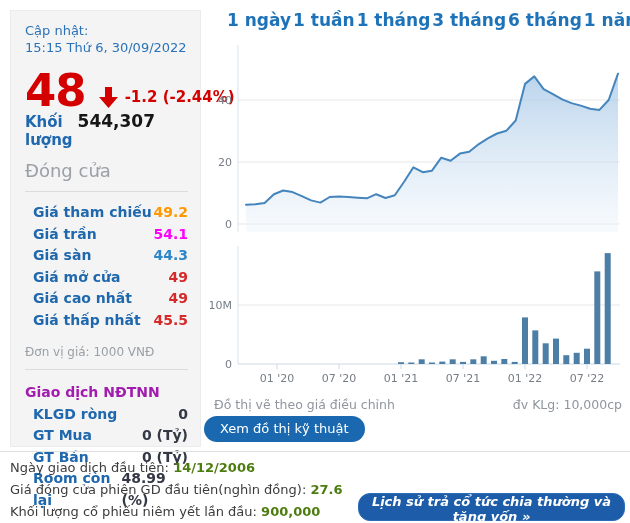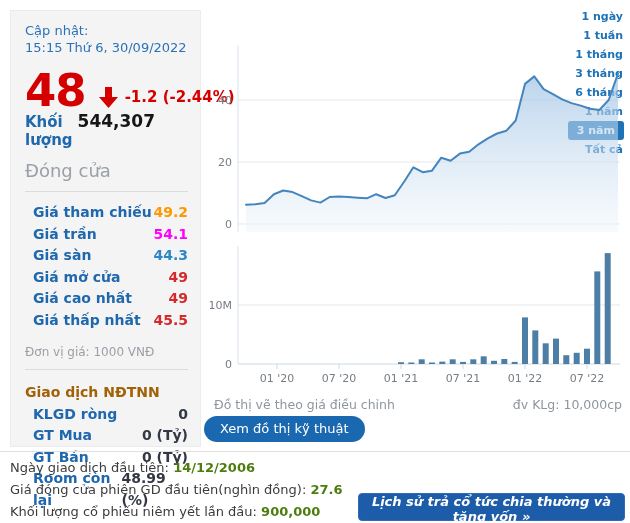--- a/index.html
+++ b/index.html
@@ -22,43 +22,43 @@
   .vol-row { display:flex; align-items:baseline; }
   .vol-row .lbl { font-size:15px; font-weight:bold; color:#2068ae; }
   .vol-row .val { font-size:17px; font-weight:bold; color:#161616; margin-left:auto; padding-right:33px; }
   .close-label { font-size:18px; color:#9aa0a6; margin-top:11px; }
   hr.sep { border:none; border-top:1px solid #dcdcdc; margin:10px 0; }
   .info-row { display:flex; justify-content:space-between; align-items:baseline;
               font-size:14px; font-weight:bold; line-height:21.5px;margin-left:8px; }
   .info-row .lbl { color:#2068ae; }
   .info-row .val { color:#333844; }
   .unit { font-size:12px; color:#9aa0a6; margin-top:14px; }
-  .section-header { font-size:14px; font-weight:bold; color:#a16207; line-height:21.5px; margin-top:12px; }
+  .section-header { font-size:14px; font-weight:bold; color:#a21caf; line-height:21.5px; margin-top:12px; }
   
   .tabs { position:absolute; left:226px; right:6px; top:7px; display:flex;
-          justify-content:space-between; align-items:flex-end;
-          font-size:11px; font-weight:bold; color:#1e73b8;flex-direction:column; }
+          justify-content:space-between; align-items:flex-start;
+          font-size:17px; font-weight:bold; color:#1e73b8; }
   .tab { cursor:pointer; padding:3px 1px; white-space:nowrap; }
   .tab.active { background:#1e73b8; color:#fff; border-radius:3px; padding:3px 9px; }
   
   #price-svg  { position:absolute; left:210px; top:40px; }
   #volume-svg { position:absolute; left:210px; top:240px; }
   svg text { font-family:"DejaVu Sans","Liberation Sans",sans-serif; }
   
   .notes { position:absolute; left:214px; right:8px; top:397px; display:flex;
            justify-content:space-between; font-size:12.5px; color:#8f969e; }
   .tech-btn { position:absolute; left:204px; top:416px; background:#1a69b0; color:#fff;
               font-family:inherit; font-size:13px; padding:5px 16px 6px;
               border:none; border-radius:16px; cursor:pointer; }
   .divider { position:absolute; left:0; right:0; top:451px; border-top:1px solid #e0e0e0; }
   .footer { position:absolute; left:10px; top:457px; font-size:13px; color:#3c3c3c; line-height:22px; }
   .footer b { color:#4d7c0f;text-align:center; }
   .history-btn { position:absolute; left:358px; top:493px; width:267px; height:28px;
                  background:#1d5ca8; color:#fff; font-family:inherit; font-style:italic;
-                 font-weight:bold; font-size:13px; border:1px solid #2d6cb8; border-radius:4px;
+                 font-weight:bold; font-size:13px; border:1px solid #2d6cb8; border-radius:12px;
                  cursor:pointer; }
 </style>
 </head>
 <body>
 
 <div class="page">
 
   <aside class="sidebar">
     <div class="update">
       <div>Cập nhật:</div>

